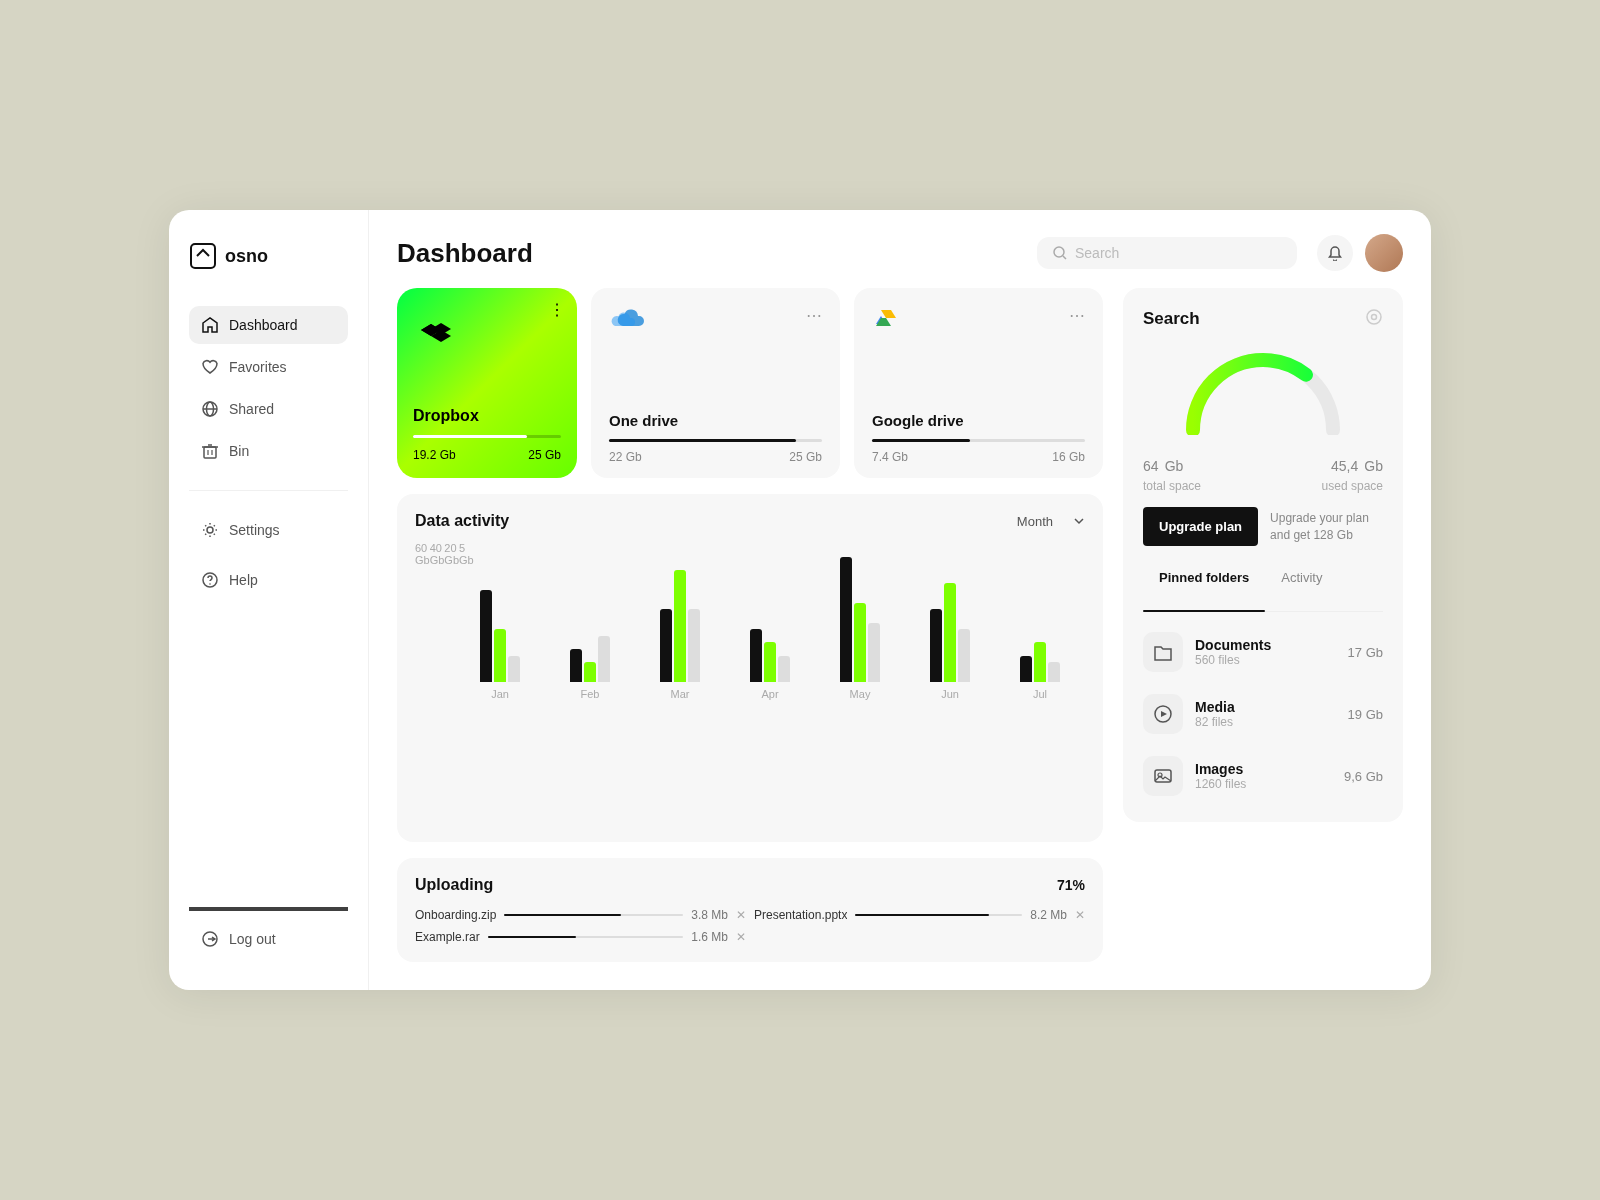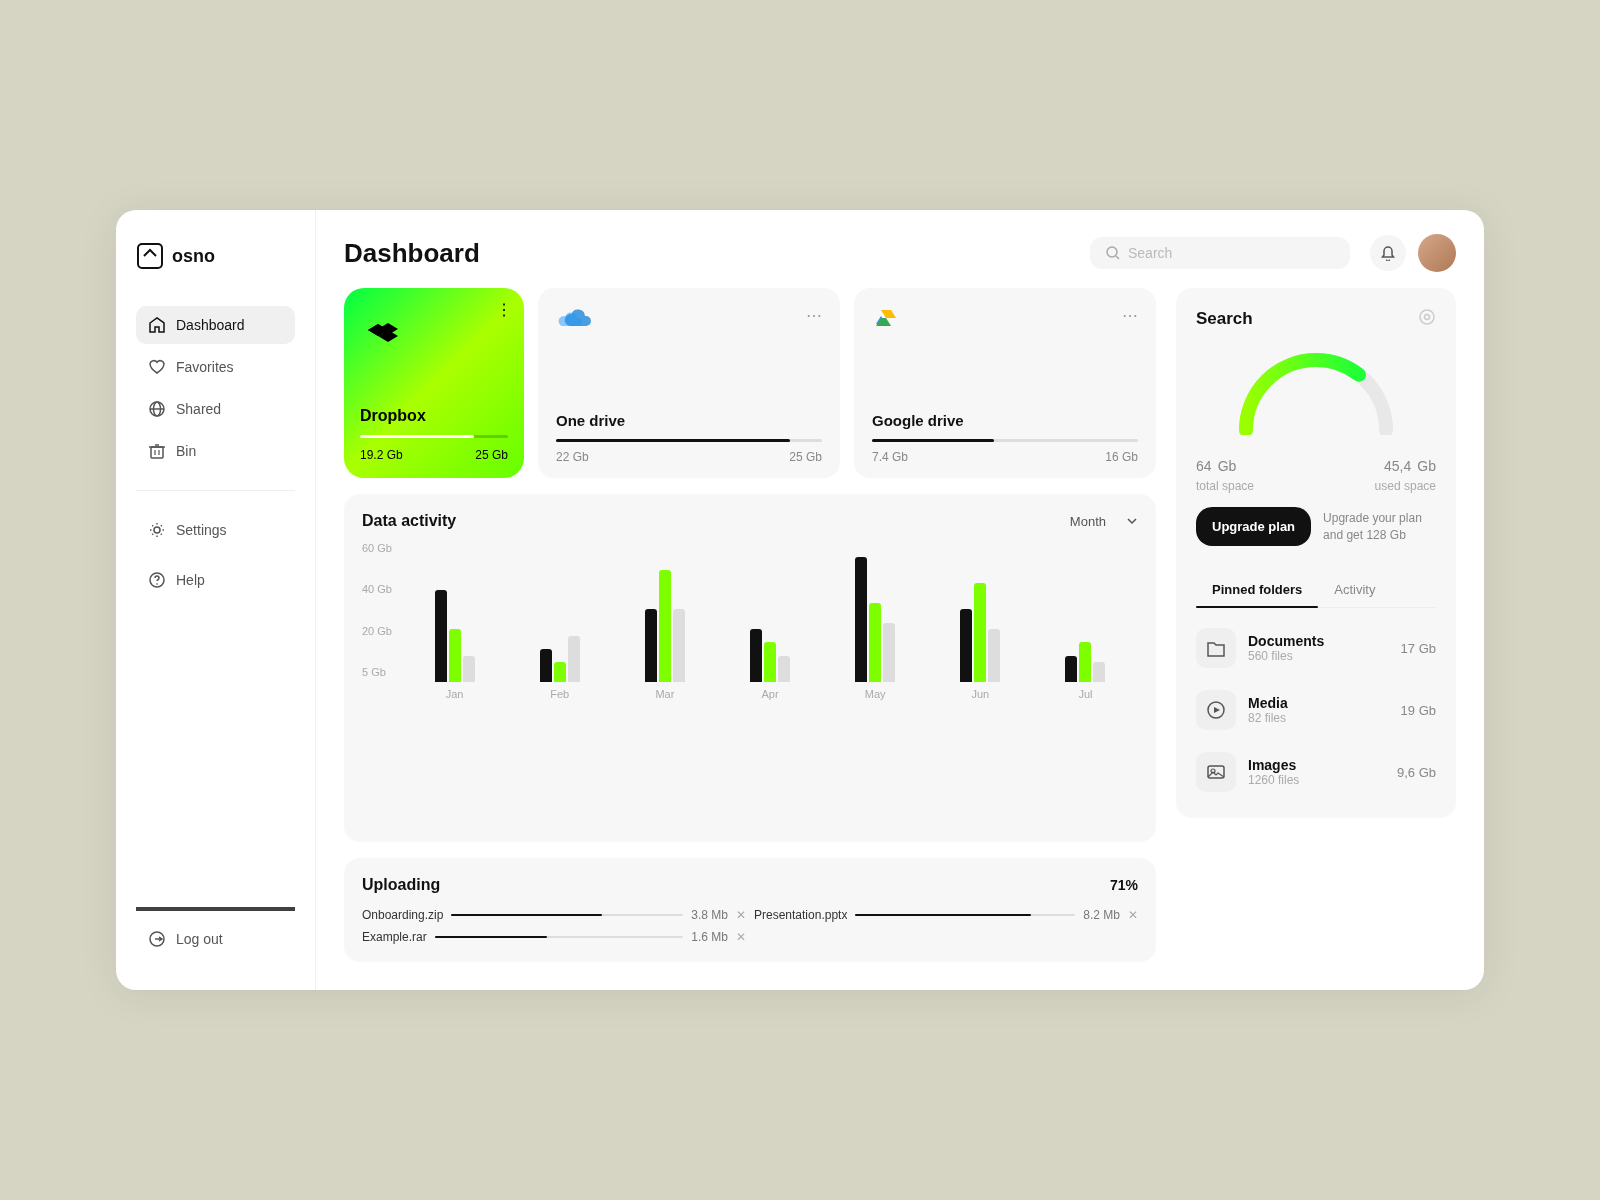--- a/index.html
+++ b/index.html
@@ -7,21 +7,21 @@
       background: #d6d5c4;
       display: flex;
       justify-content: center;
       align-items: center;
       min-height: 100vh;
       font-family: -apple-system, BlinkMacSystemFont, 'Segoe UI', sans-serif;
     }
     .app-container {
       background: #fff;
       border-radius: 20px;
-      width: 1368px;
+      width: 1262px;
       min-height: 780px;
       display: flex;
       overflow: hidden;
       box-shadow: 0 4px 40px rgba(0,0,0,0.08);
     }
     
     .sidebar {
       width: 200px;
       padding: 32px 20px;
       display: flex;
@@ -302,21 +302,21 @@
       position: relative;
       height: 160px;
       padding-top: 8px;
     }
     .chart-y-labels {
       position: absolute;
       left: 0;
       top: 0;
       bottom: 24px;
       display: flex;
-      flex-direction: column;
+      flex-direction: row;
       justify-content: space-between;
       font-size: 11px;
       color: #aaa;
       width: 36px;
     }
     .chart-area {
       margin-left: 40px;
       height: 100%;
       display: flex;
       align-items: flex-end;
@@ -466,46 +466,45 @@
     .upgrade-section {
       display: flex;
       align-items: center;
       gap: 12px;
       margin-bottom: 16px;
     }
     .upgrade-btn {
       background: #111;
       color: #fff;
       border: none;
-      border-radius: 16px;
+      border-radius: 4px;
       padding: 12px 16px;
       font-size: 13px;
       font-weight: 600;
       cursor: pointer;
       white-space: nowrap;
     }
     .upgrade-text {
       font-size: 12px;
       color: #888;
       line-height: 1.4;
     }
     
     .tabs-row {
       display: flex;
       gap: 0;
       border-bottom: 1px solid #eee;
       margin-bottom: 14px;
     }
     .tab-item {
-      padding: 8px 16px 10px;
+      padding: 8px 16px 26px;
       font-size: 13px;
       cursor: pointer;
       color: #888;
       position: relative;
-      margin-top: 12px;
     }
     .tab-item.active {
       color: #111;
       font-weight: 600;
     }
     .tab-item.active::after {
       content: '';
       position: absolute;
       bottom: -1px;
       left: 0;

